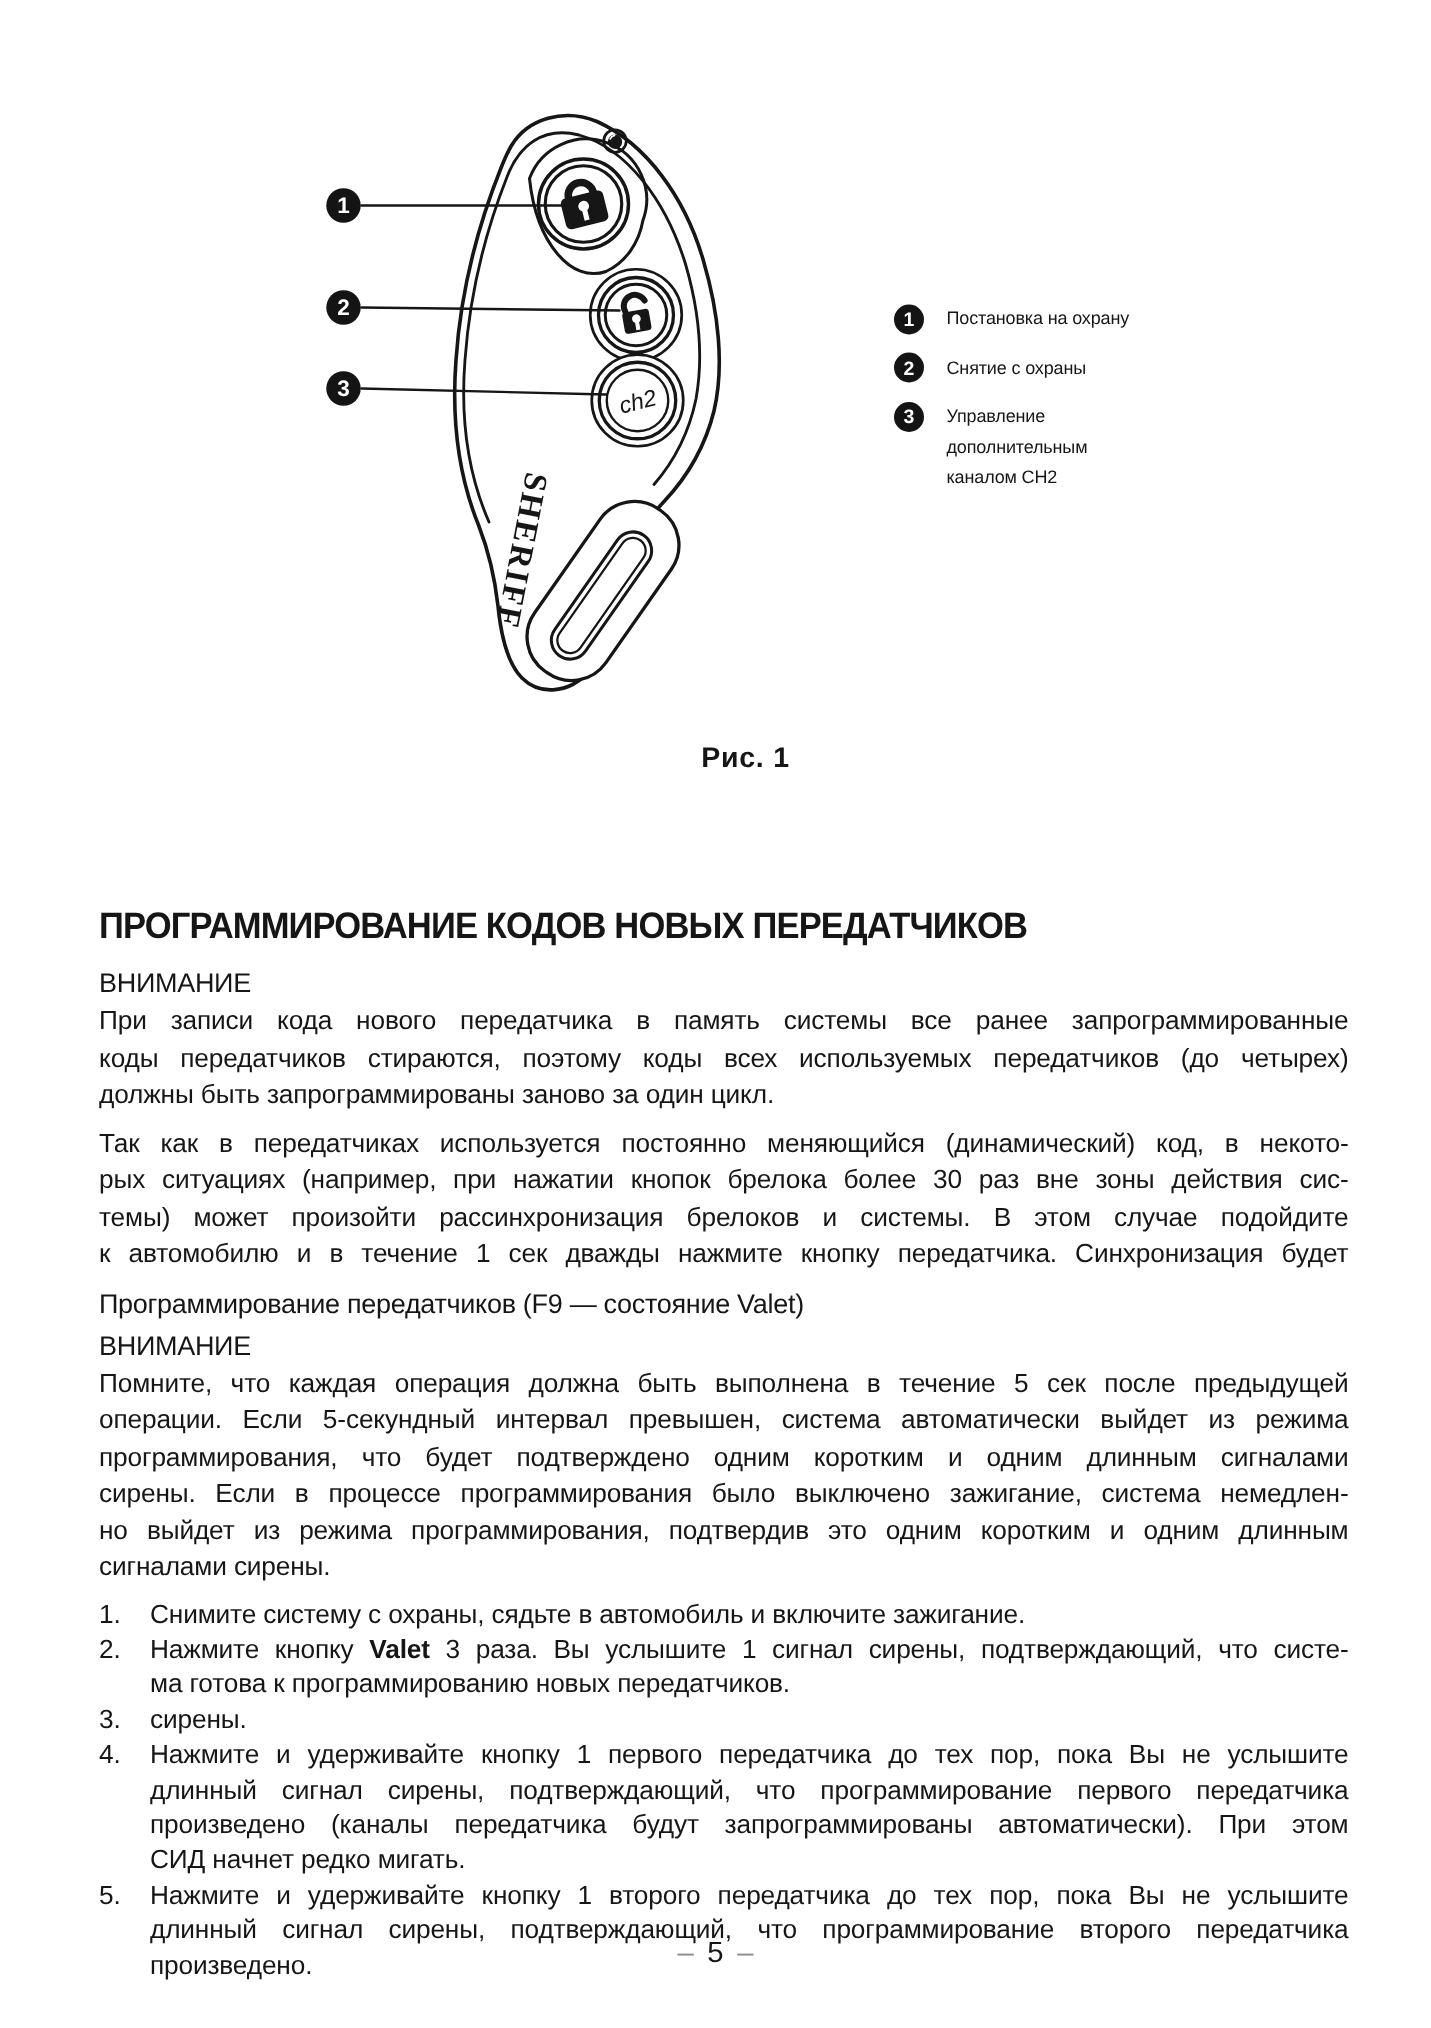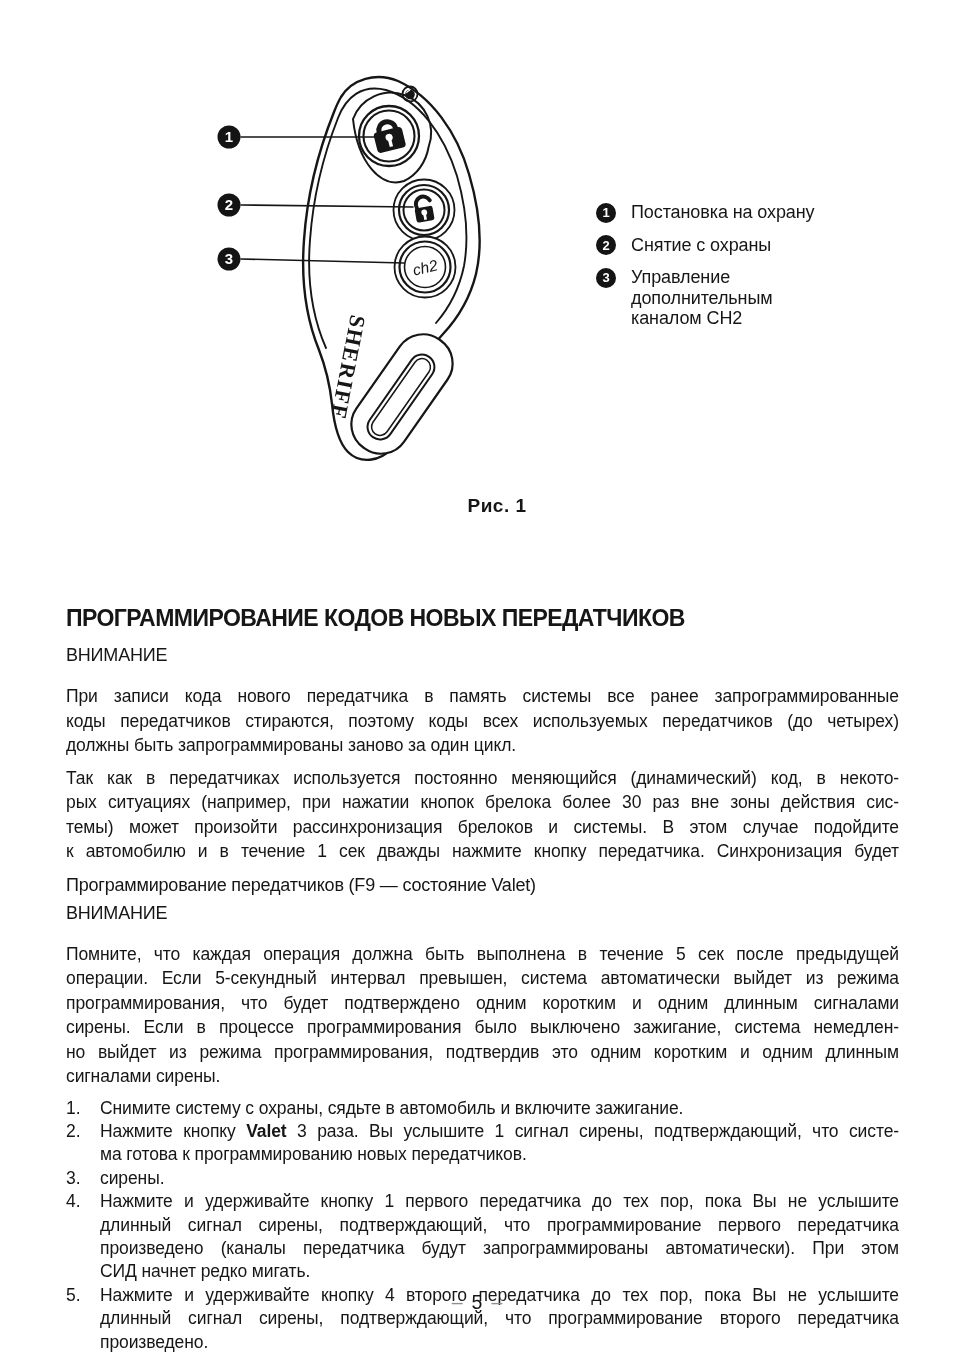--- a/index.html
+++ b/index.html
@@ -18,39 +18,39 @@
 
   .legend { position:absolute; left:596px; top:202px; width:260px; }
   .leg-item { display:flex; gap:15px; margin-bottom:12px; align-items:flex-start; }
   .leg-bullet {
     width:20px; height:20px; border-radius:50%;
     background:#141414; color:#ffffff;
     font-size:13px; font-weight:bold;
     display:flex; align-items:center; justify-content:center;
     flex:none; margin-top:0.5px;
   }
-  .leg-text { font-size:18px; line-height:20.5px; letter-spacing:-0.1px; }
+  .leg-text { font-size:12px; line-height:20.5px; letter-spacing:-0.1px; }
 
   .caption {
     position:absolute; top:495px; left:20px; width:954px;
     text-align:center; font-weight:bold; font-size:19px; letter-spacing:0.5px;
   }
 
   
   .main { position:absolute; left:66px; top:604px; width:833px; }
   .title {
     font-size:24.5px; font-weight:bold; letter-spacing:-0.6px;
     transform:scaleX(0.94); transform-origin:left center;
     white-space:nowrap; margin:0 0 12px 0;
   }
   .h2 { font-size:18px; font-weight:normal; line-height:22px; letter-spacing:-0.2px; }
   .mt10 { margin-top:10px; }
   .mt8  { margin-top:8px; }
   .mt6  { margin-top:6px; }
-  .mt2  { margin-top:18px; }
+  .mt2  { margin-top:2px; }
   .ln { font-size:17.5px; line-height:24.5px; letter-spacing:-0.1px; }
   .jl { text-align:justify; text-align-last:justify; }
   .steps { margin-top:8px; }
   .steps .ln { line-height:23.4px; }
   .step { display:flex; }
   .step-num { width:34px; flex:none; font-size:17.5px; line-height:23.4px; }
   .step-body { flex:1; min-width:0; }
 
   
   .footer {
@@ -222,21 +222,21 @@
           <div class="ln jl">Нажмите и удерживайте кнопку 1 первого передатчика до тех пор, пока Вы не услышите</div>
           <div class="ln jl">длинный сигнал сирены, подтверждающий, что программирование первого передатчика</div>
           <div class="ln jl">произведено (каналы передатчика будут запрограммированы автоматически). При этом</div>
           <div class="ln">СИД начнет редко мигать.</div>
         </div>
       </div>
 
       <div class="step">
         <div class="step-num">5.</div>
         <div class="step-body">
-          <div class="ln jl">Нажмите и удерживайте кнопку 4 второго передатчика до тех пор, пока Вы не услышите</div>
+          <div class="ln jl">Нажмите и удерживайте кнопку 1 второго передатчика до тех пор, пока Вы не услышите</div>
           <div class="ln jl">длинный сигнал сирены, подтверждающий, что программирование второго передатчика</div>
           <div class="ln">произведено.</div>
         </div>
       </div>
 
     </div>
   </div>
 
   <div class="footer">
     <span class="dash">–</span><span class="num">5</span><span class="dash">–</span>

